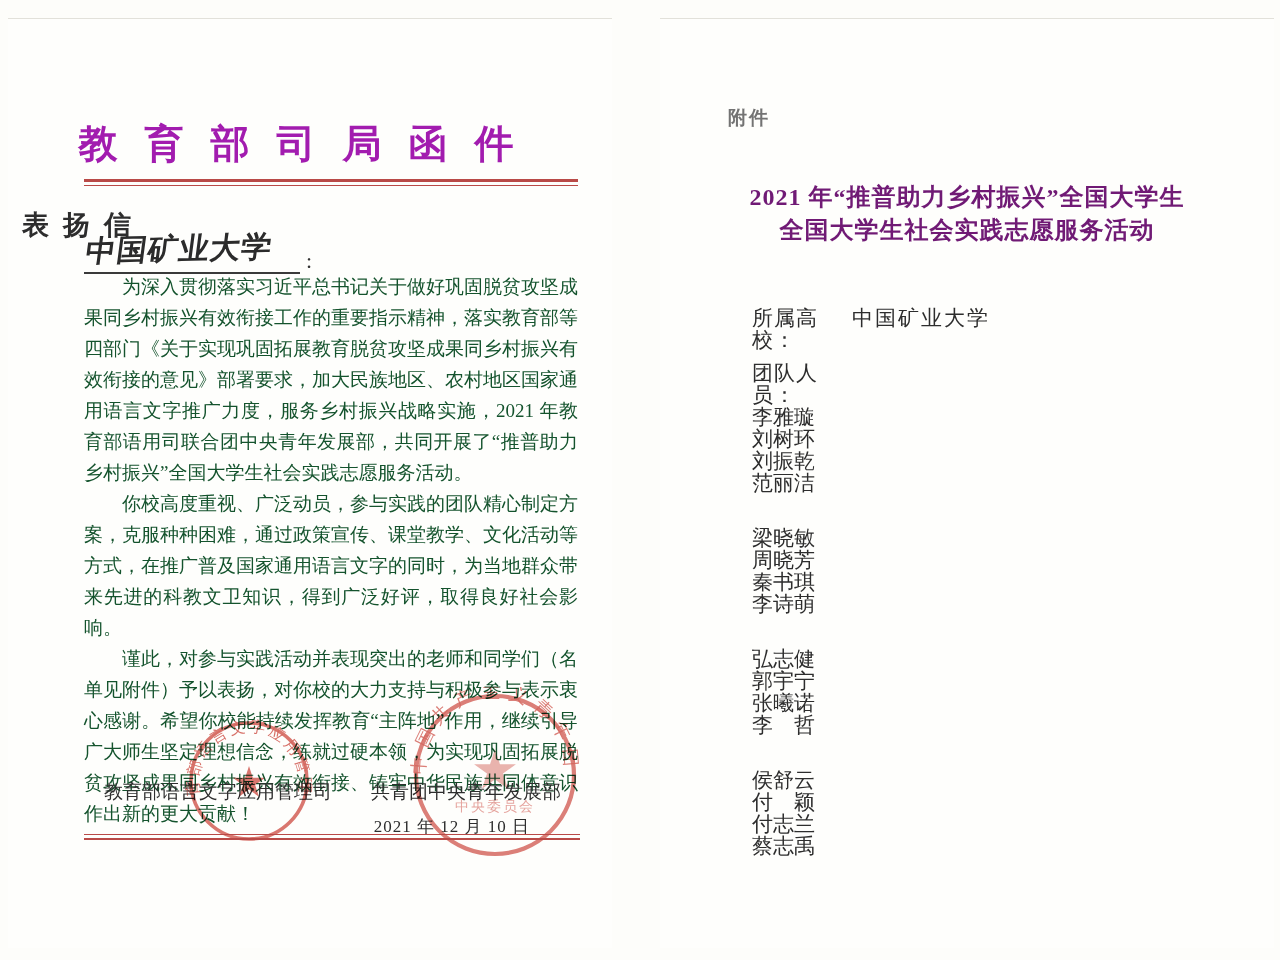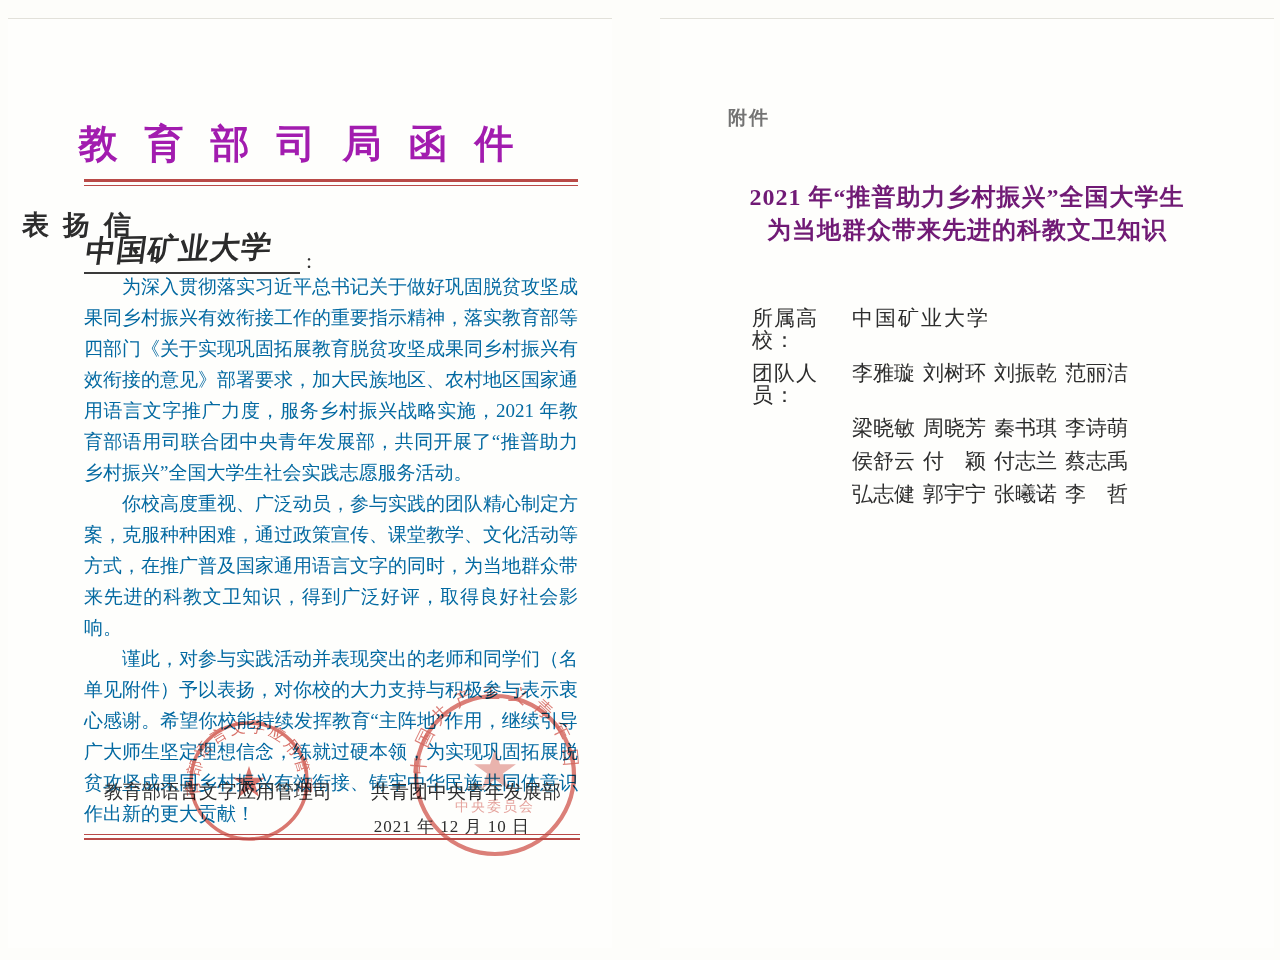--- a/index.html
+++ b/index.html
@@ -55,21 +55,21 @@
     display:inline-block;
     font-size:30px; font-weight:600; color:#2b2b2b;
     transform:skewX(-9deg) rotate(-1.5deg);
     letter-spacing:1px;
   }
   .salutation .colon { font-size:22px; margin-left:6px; vertical-align:bottom; }
   .letter-body {
     position:absolute; top:252px; left:76px; width:494px;
     font-size:19px; line-height:31px;
     text-align:justify;
-    color:#0369a1;
+    color:#14532d;
   }
   .letter-body p { text-indent:2em; }
   .closing { position:absolute; left:76px; width:494px; top:746px; }
   .signature-row {
     position:absolute; top:14px; left:0; width:100%;
     display:flex; justify-content:space-between;
     font-size:19px; color:#2e2e2e; white-space:nowrap;
   }
   .signature-row .sig-left  { margin-left:20px; }
   .signature-row .sig-right { margin-right:17px; }
@@ -96,21 +96,21 @@
   .attachment-title {
     position:absolute; top:162px; left:20px; right:20px;
     text-align:center;
     font-size:24px; font-weight:bold; color:#701a75;
     line-height:33px; letter-spacing:1px;
   }
   .attachment-fields { position:absolute; top:288px; left:92px; font-size:21px; color:#2d2d2d; }
   .field-row { display:flex; margin-bottom:11px; line-height:22px; }
   .field-label { width:100px; letter-spacing:1px; }
   .field-value { letter-spacing:2px; }
-  .team-row { display:flex; margin-bottom:11px; line-height:22px; }
+  .team-row { display:flex; margin-bottom:11px; line-height:22px;flex-direction:column; }
   .team-row .field-label { width:100px; }
   .team-row.cont .field-label { visibility:hidden; }
   .member-name {
     display:inline-block; width:58px; margin-right:13px;
     letter-spacing:0; white-space:pre;
   }
 
   
   .stamp text { font-family:"Liberation Serif","DejaVu Serif",serif; }
 </style>
@@ -164,21 +164,21 @@
 
   <div class="rule-bottom"></div>
 </div>
 
 <div class="page page-right">
 
   <div class="attachment-label">附件</div>
 
   <div class="attachment-title">
     <div>2021 年“推普助力乡村振兴”全国大学生</div>
-    <div>为当地群众带来先进的科教文卫知识</div>
+    <div>全国大学生社会实践志愿服务活动</div>
   </div>
 
   <div class="attachment-fields">
 
     <div class="field-row">
       <span class="field-label">所属高校：</span>
       <span class="field-value">中国矿业大学</span>
     </div>
 
 
@@ -193,28 +193,28 @@
     <div class="team-row cont">
       <span class="field-label">　</span>
       <span class="member-name">梁晓敏</span>
       <span class="member-name">周晓芳</span>
       <span class="member-name">秦书琪</span>
       <span class="member-name">李诗萌</span>
     </div>
 
     <div class="team-row cont">
       <span class="field-label">　</span>
+      <span class="member-name">弘志健</span>
+      <span class="member-name">郭宇宁</span>
+      <span class="member-name">张曦诺</span>
+      <span class="member-name">李　哲</span>
+    </div>
+
+    <div class="team-row cont">
+      <span class="field-label">　</span>
       <span class="member-name">侯舒云</span>
       <span class="member-name">付　颖</span>
       <span class="member-name">付志兰</span>
       <span class="member-name">蔡志禹</span>
     </div>
 
-    <div class="team-row cont">
-      <span class="field-label">　</span>
-      <span class="member-name">弘志健</span>
-      <span class="member-name">郭宇宁</span>
-      <span class="member-name">张曦诺</span>
-      <span class="member-name">李　哲</span>
-    </div>
-
   </div>
 </div>
 
 </body></html>

